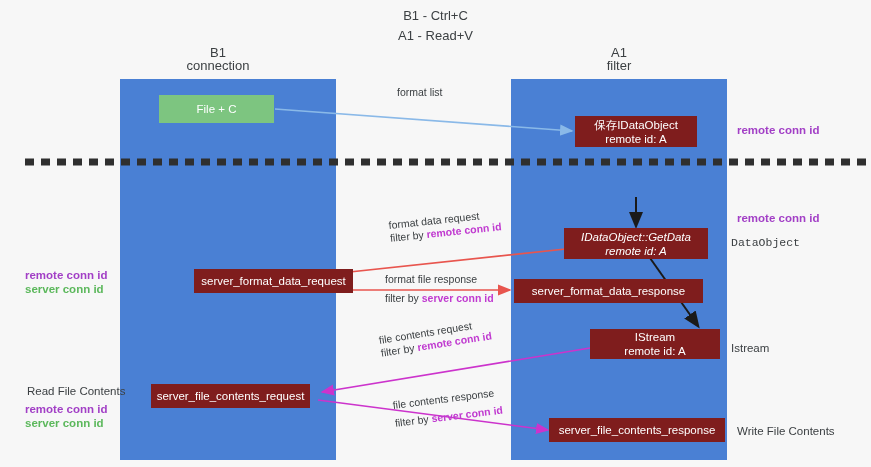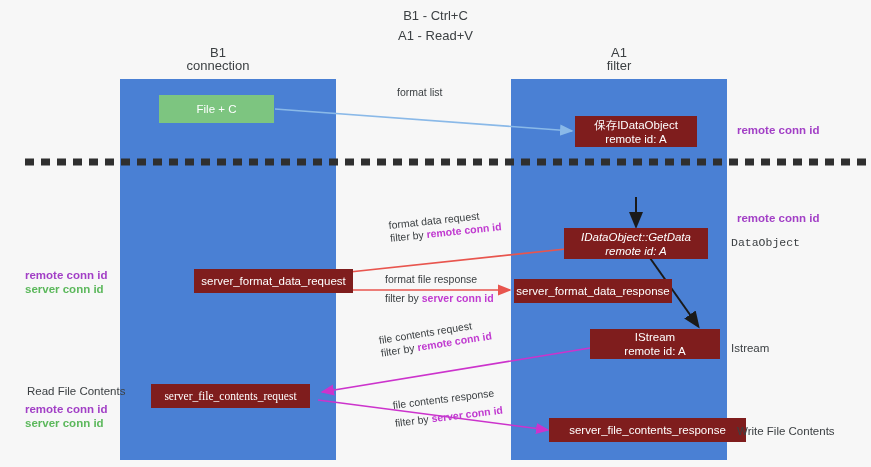--- a/index.html
+++ b/index.html
@@ -107,34 +107,34 @@
 
   <div class="box orange" style="left:564px;top:228px;width:144px;height:31px;font-style:italic;">
     <div>IDataObject::GetData</div>
     <div>remote id: A</div>
   </div>
 
   <div class="box orange" style="left:151px;top:269px;width:159px;height:24px;margin-left:43px;">
     <div>server_format_data_request</div>
   </div>
 
-  <div class="box orange" style="left:514px;top:279px;width:158px;height:24px;">
+  <div class="box orange" style="left:514px;top:279px;width:189px;height:24px;">
     <div>server_format_data_response</div>
   </div>
 
   <div class="box orange" style="left:590px;top:329px;width:130px;height:30px;">
     <div>IStream</div>
     <div>remote id: A</div>
   </div>
 
-  <div class="box orange" style="left:151px;top:384px;width:159px;height:24px;font-family:Liberation Serif, serif;">
+  <div class="box orange" style="left:151px;top:384px;width:159px;height:24px;">
     <div>server_file_contents_request</div>
   </div>
 
-  <div class="box orange" style="left:549px;top:418px;width:197px;height:24px;">
+  <div class="box orange" style="left:549px;top:418px;width:176px;height:24px;">
     <div>server_file_contents_response</div>
   </div>
 
   <div class="arrowlabel" style="left:397px;top:86px;">
     <div>format list</div>
   </div>
 
   <div class="arrowlabel" style="left:388px;top:219px;transform:rotate(-6deg);transform-origin:left top;">
     <div>format data request</div>
     <div>

